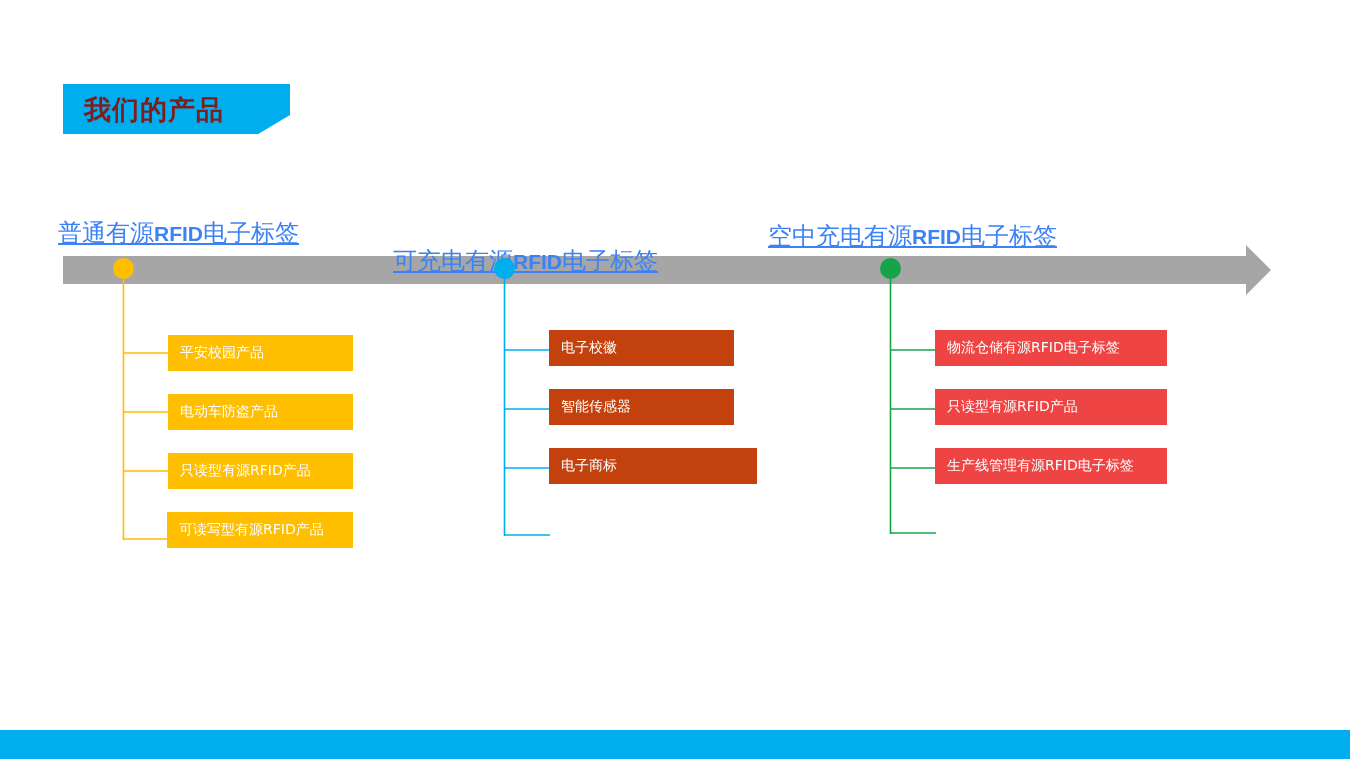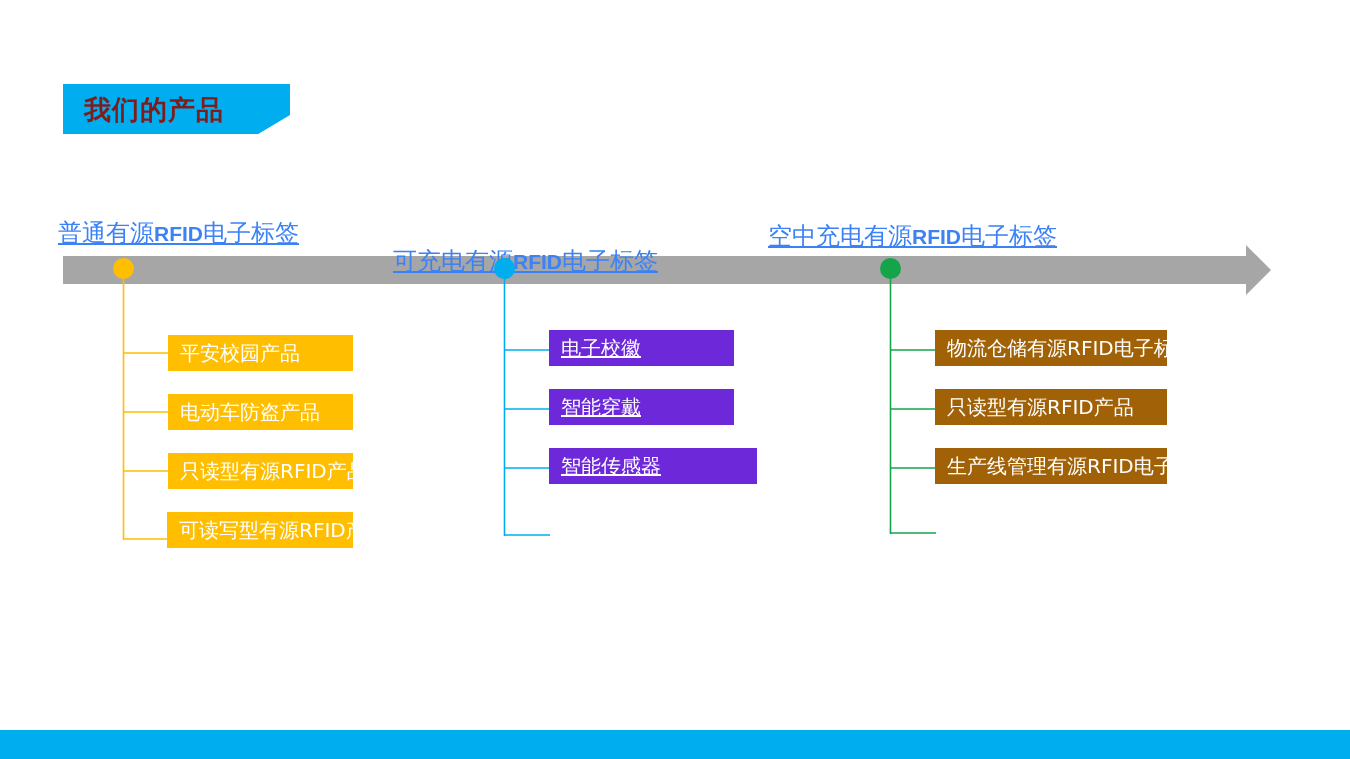--- a/index.html
+++ b/index.html
@@ -102,33 +102,33 @@
   }
   #branch-1 .branch-items { left: 55px; top: 62px; }
   #branch-2 .branch-items { left: 55px; top: 62px; }
 
   .item-box {
     height: 36px;
     margin-bottom: 23px;
     display: flex;
     align-items: center;
     color: #ffffff;
-    font-size: 20px;
+    font-size: 14px;
     font-family: "DejaVu Sans", "Liberation Sans", sans-serif;
     padding-left: 12px;
     box-sizing: border-box;
     white-space: nowrap;
   }
   .item-box:last-child { margin-bottom: 8px; }
 
   #branch-0 .item-box { background: #FFBE00; width: 185px; }
   #branch-0 .item-box:nth-child(4) { width: 186px; margin-left: -1px; }
-  #branch-1 .item-box { background: #6d28d9; width: 185px; text-decoration: underline; }
+  #branch-1 .item-box { background: #c2410c; width: 185px; }
   #branch-1 .item-box:nth-child(3) { width: 208px; }
-  #branch-2 .item-box { background: #a16207; width: 232px; }
+  #branch-2 .item-box { background: #ef4444; width: 232px; }
 
   
   #bottom-bar {
     position: absolute;
     left: 0;
     top: 730px;
     width: 1350px;
     height: 29px;
     background: #00ADEE;
   }
@@ -173,22 +173,22 @@
 <div class="branch" id="branch-1">
   <svg class="branch-connectors" width="60" height="280" viewBox="0 0 60 280">
     <path d="M10.5,0 L10.5,268" stroke="#00AEEF" stroke-width="1.6" fill="none"></path>
     <path d="M10.5,82 L56,82" stroke="#00AEEF" stroke-width="1.6" fill="none"></path>
     <path d="M10.5,141 L56,141" stroke="#00AEEF" stroke-width="1.6" fill="none"></path>
     <path d="M10.5,200 L56,200" stroke="#00AEEF" stroke-width="1.6" fill="none"></path>
     <path d="M10.5,267 L56,267" stroke="#00AEEF" stroke-width="1.6" fill="none"></path>
   </svg>
   <div class="branch-items">
     <div class="item-box">电子校徽</div>
-    <div class="item-box">智能穿戴</div>
     <div class="item-box">智能传感器</div>
+    <div class="item-box">电子商标</div>
   </div>
 </div>
 
 <div class="branch" id="branch-2">
   <svg class="branch-connectors" width="60" height="280" viewBox="0 0 60 280">
     <path d="M10.5,0 L10.5,266" stroke="#16A44B" stroke-width="1.6" fill="none"></path>
     <path d="M10.5,82 L56,82" stroke="#16A44B" stroke-width="1.6" fill="none"></path>
     <path d="M10.5,141 L56,141" stroke="#16A44B" stroke-width="1.6" fill="none"></path>
     <path d="M10.5,200 L56,200" stroke="#16A44B" stroke-width="1.6" fill="none"></path>
     <path d="M10.5,265 L56,265" stroke="#16A44B" stroke-width="1.6" fill="none"></path>

